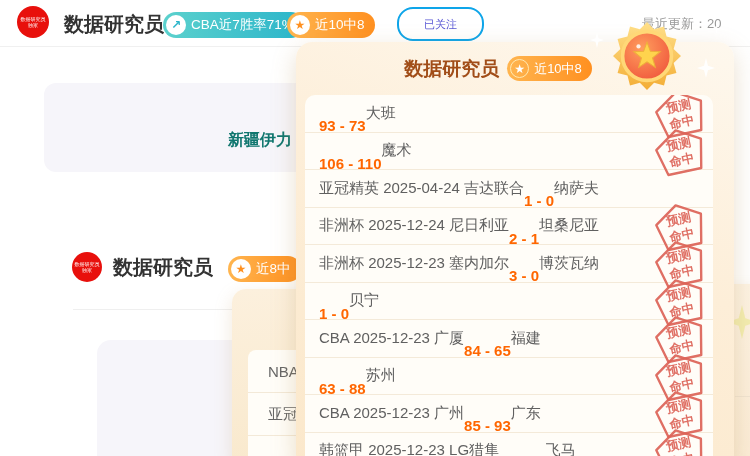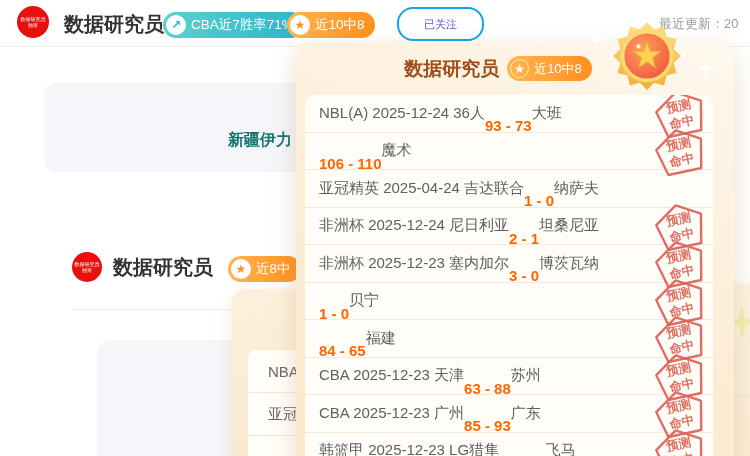--- a/index.html
+++ b/index.html
@@ -18,21 +18,21 @@
   .pill{height:26px;border-radius:14px;display:flex;align-items:center;gap:5px;
     padding:0 10px 0 3px;color:#fff;font-size:13.5px;white-space:nowrap;}
   .pill-teal{background:linear-gradient(90deg,#5bd1cd,#2cb5ca);}
   .pill-orange{background:linear-gradient(90deg,#ffb54f,#ff9020);}
   .pill .ic{width:20px;height:20px;border-radius:50%;background:#fff;display:flex;
     align-items:center;justify-content:center;font-size:12px;font-weight:bold;}
   .pill-teal .ic{color:#2cb5ca;}
   .pill-orange .ic{color:#ff9020;}
   .follow-btn{left:397px;top:7px;width:83px;height:30px;border:2px solid #0ea5e9;border-radius:16px;
     background:#fff;color:#5a58d5;font-size:11px;display:flex;align-items:center;justify-content:center;cursor:pointer;}
-  .last-update{left:659px;top:15px;font-size:13px;color:#999;white-space:nowrap;}
+  .last-update{left:642px;top:15px;font-size:13px;color:#999;white-space:nowrap;}
   
   .lav-card{background:#f6f5fa;border-radius:12px;}
   .card1{left:44px;top:83px;width:550px;height:89px;}
   .card1-text{left:228px;top:130px;font-size:16px;font-weight:bold;color:#0f766e;white-space:nowrap;}
   .sec2-avatar{left:72px;top:252px;width:30px;height:30px;}
   .sec2-title{left:113px;top:254px;font-size:20px;font-weight:bold;color:#333;}
   .sec2-badge{left:228px;top:256px;}
   .divider2{left:73px;top:309px;width:677px;height:1px;background:#efefef;}
   .card2{left:97px;top:340px;width:300px;height:130px;border-radius:14px;}
   
@@ -125,21 +125,20 @@
 <div class="abs popup1">
   <div class="popup1-head">
     <span class="popup1-title">数据研究员</span>
     <span class="pill pill-orange popup1-badge">
       <span class="ic">★</span>
       <span>近10中8</span>
     </span>
   </div>
   <div class="match-panel">
   <div class="match-row">
-    <span>NBL(A) 2025-12-24 36人</span>
         <span class="score">93 - 73</span>
         <span>大班</span>
     <svg class="stamp" viewBox="0 0 52 48">
       <polygon points="26,2 50,16 44,46 9,46 2,18" fill="none" stroke="#dd6458" stroke-width="2.5" stroke-linejoin="round"></polygon>
       <text x="26" y="21" text-anchor="middle">预测</text>
       <text x="26" y="38" text-anchor="middle">命中</text>
     </svg>
   </div>
 
   <div class="match-row">
@@ -185,31 +184,31 @@
         <span class="score">1 - 0</span>
         <span>贝宁</span>
     <svg class="stamp" viewBox="0 0 52 48">
       <polygon points="26,2 50,16 44,46 9,46 2,18" fill="none" stroke="#dd6458" stroke-width="2.5" stroke-linejoin="round"></polygon>
       <text x="26" y="21" text-anchor="middle">预测</text>
       <text x="26" y="38" text-anchor="middle">命中</text>
     </svg>
   </div>
 
   <div class="match-row">
+    <span>CBA 2025-12-23 广厦</span>
         <span class="score">84 - 65</span>
         <span>福建</span>
     <svg class="stamp" viewBox="0 0 52 48">
       <polygon points="26,2 50,16 44,46 9,46 2,18" fill="none" stroke="#dd6458" stroke-width="2.5" stroke-linejoin="round"></polygon>
       <text x="26" y="21" text-anchor="middle">预测</text>
       <text x="26" y="38" text-anchor="middle">命中</text>
     </svg>
   </div>
 
   <div class="match-row">
-    <span>CBA 2025-12-23 天津</span>
         <span class="score">63 - 88</span>
         <span>苏州</span>
     <svg class="stamp" viewBox="0 0 52 48">
       <polygon points="26,2 50,16 44,46 9,46 2,18" fill="none" stroke="#dd6458" stroke-width="2.5" stroke-linejoin="round"></polygon>
       <text x="26" y="21" text-anchor="middle">预测</text>
       <text x="26" y="38" text-anchor="middle">命中</text>
     </svg>
   </div>
 
   <div class="match-row">

